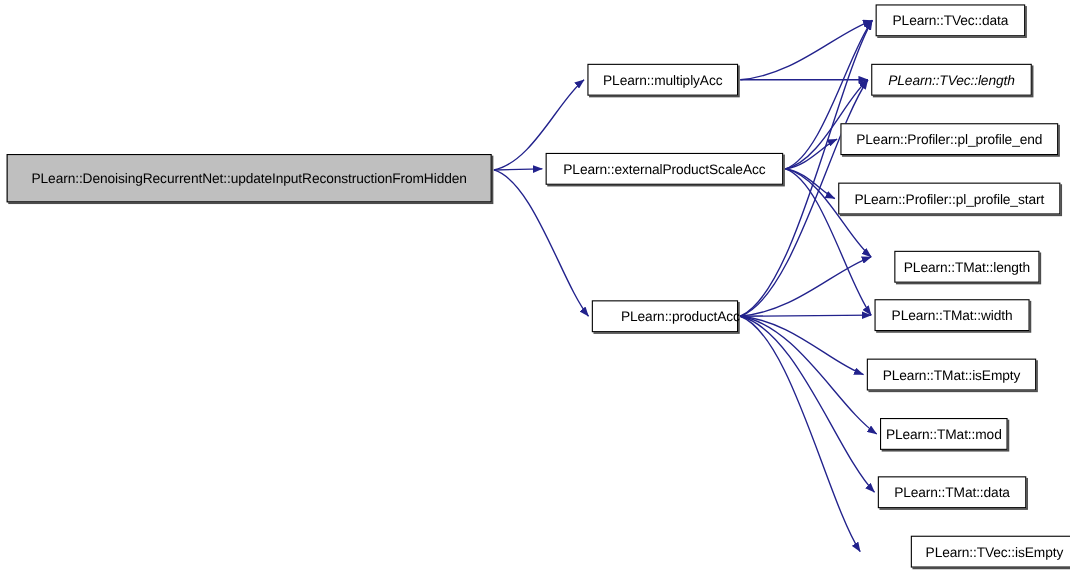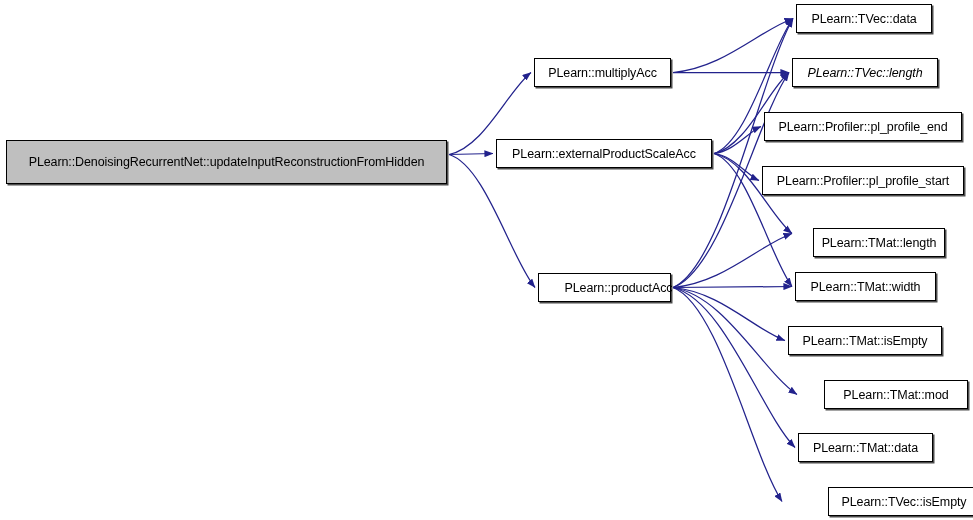--- a/index.html
+++ b/index.html
@@ -101,21 +101,21 @@
       </div>
       <div class="node" style="left: 795px; top: 228px; width: 132px; height: 29px; margin-left: 18px;">
         <span>PLearn::TMat::length</span>
       </div>
       <div class="node" style="left: 795px; top: 272px; width: 141px; height: 29px;">
         <span>PLearn::TMat::width</span>
       </div>
       <div class="node" style="left: 788px; top: 326px; width: 154px; height: 29px;">
         <span>PLearn::TMat::isEmpty</span>
       </div>
-      <div class="node" style="left: 800px; top: 380px; width: 144px; height: 29px; margin-left: 24px;">
+      <div class="node" style="left: 800px; top: 380px; width: 116px; height: 29px;">
         <span>PLearn::TMat::mod</span>
       </div>
       <div class="node" style="left: 798px; top: 433px; width: 135px; height: 29px;">
         <span>PLearn::TMat::data</span>
       </div>
       <div class="node" style="left: 828px; top: 487px; width: 152px; height: 29px;">
         <span>PLearn::TVec::isEmpty</span>
       </div>
     </div>
 </div>

